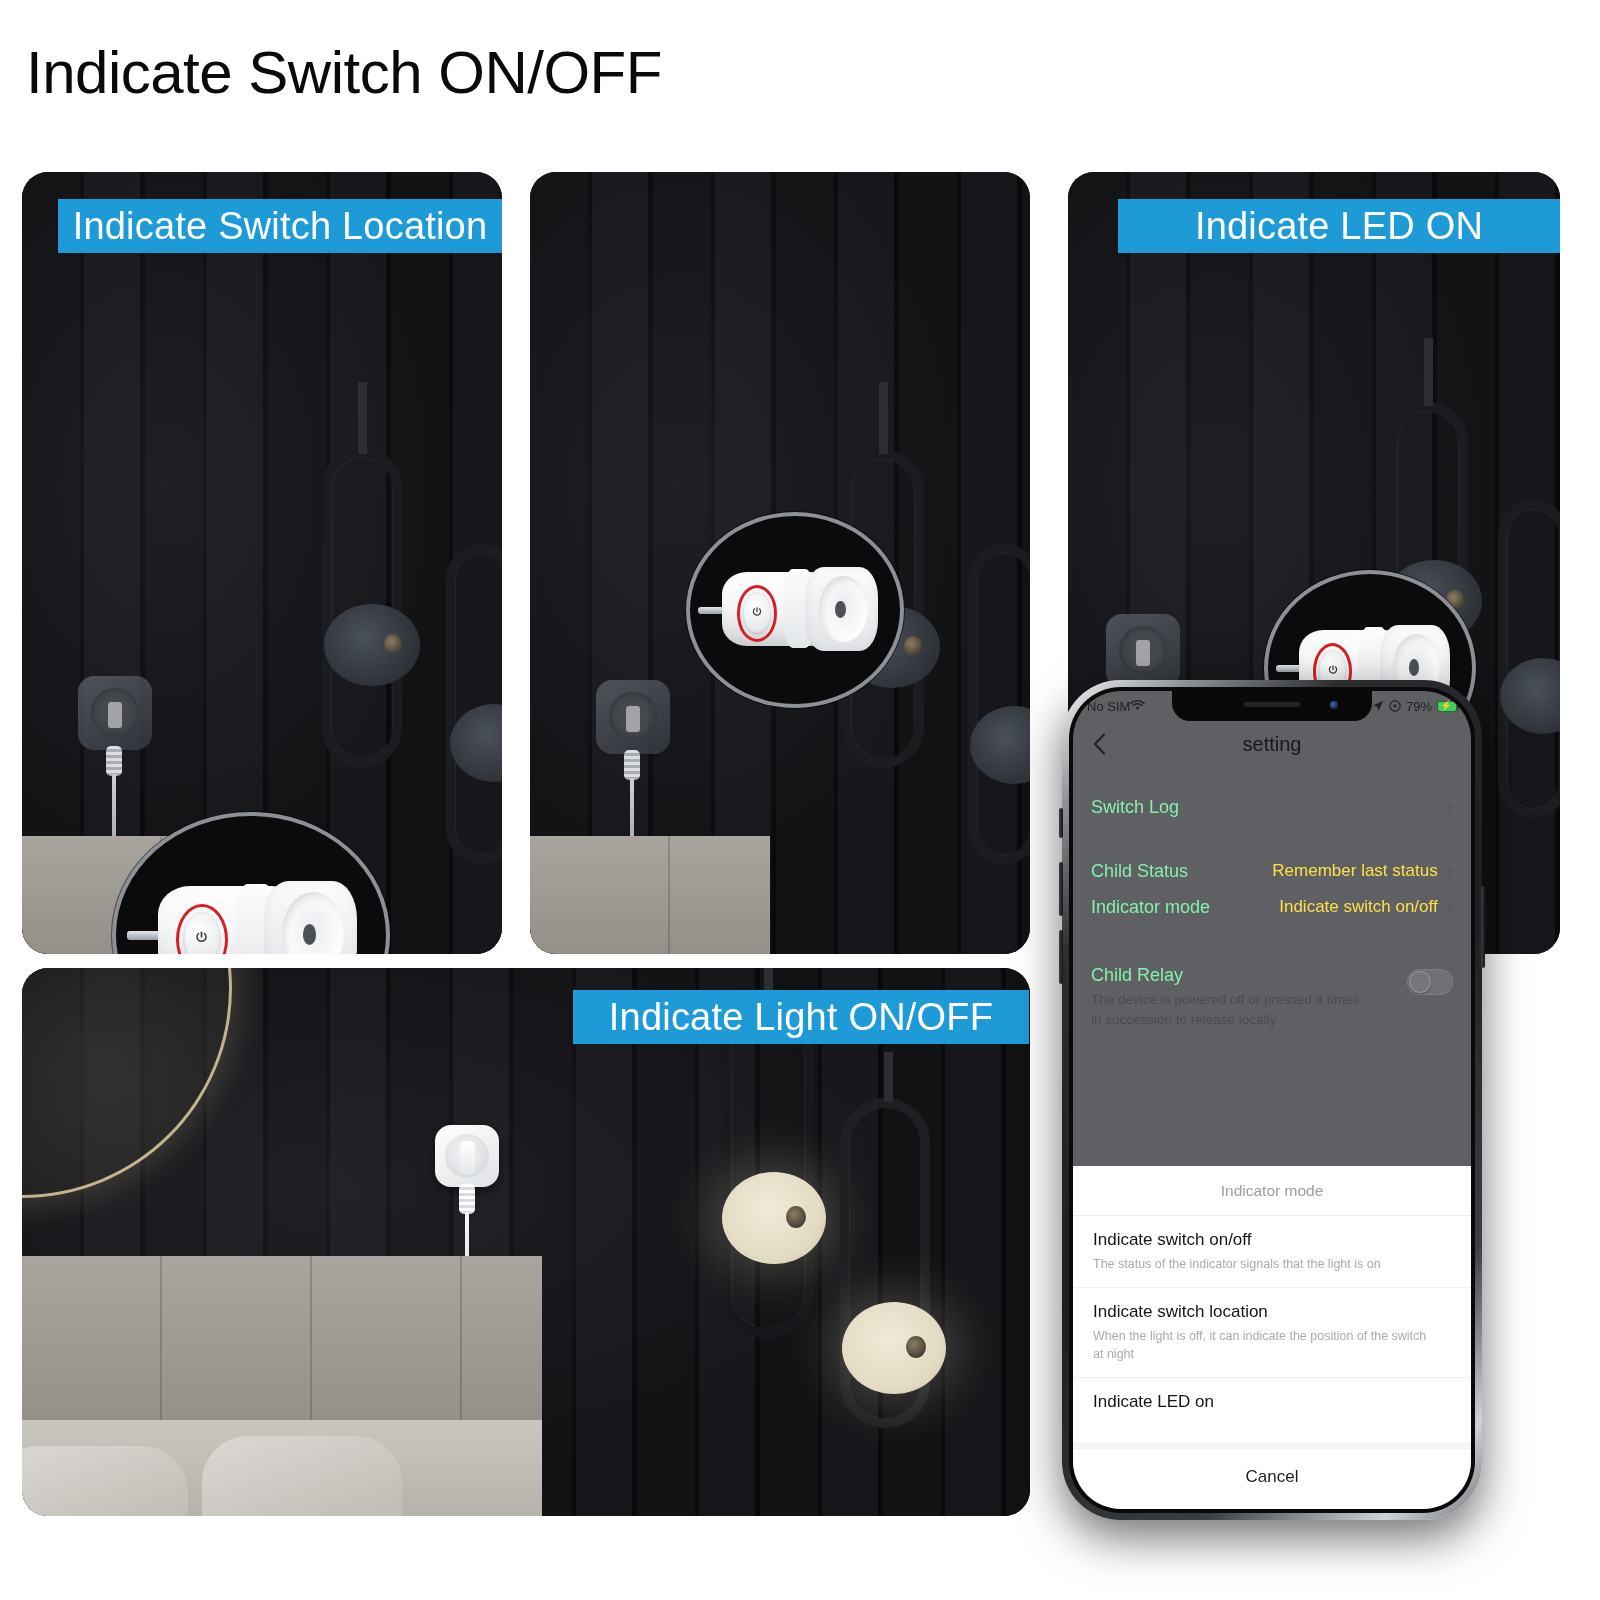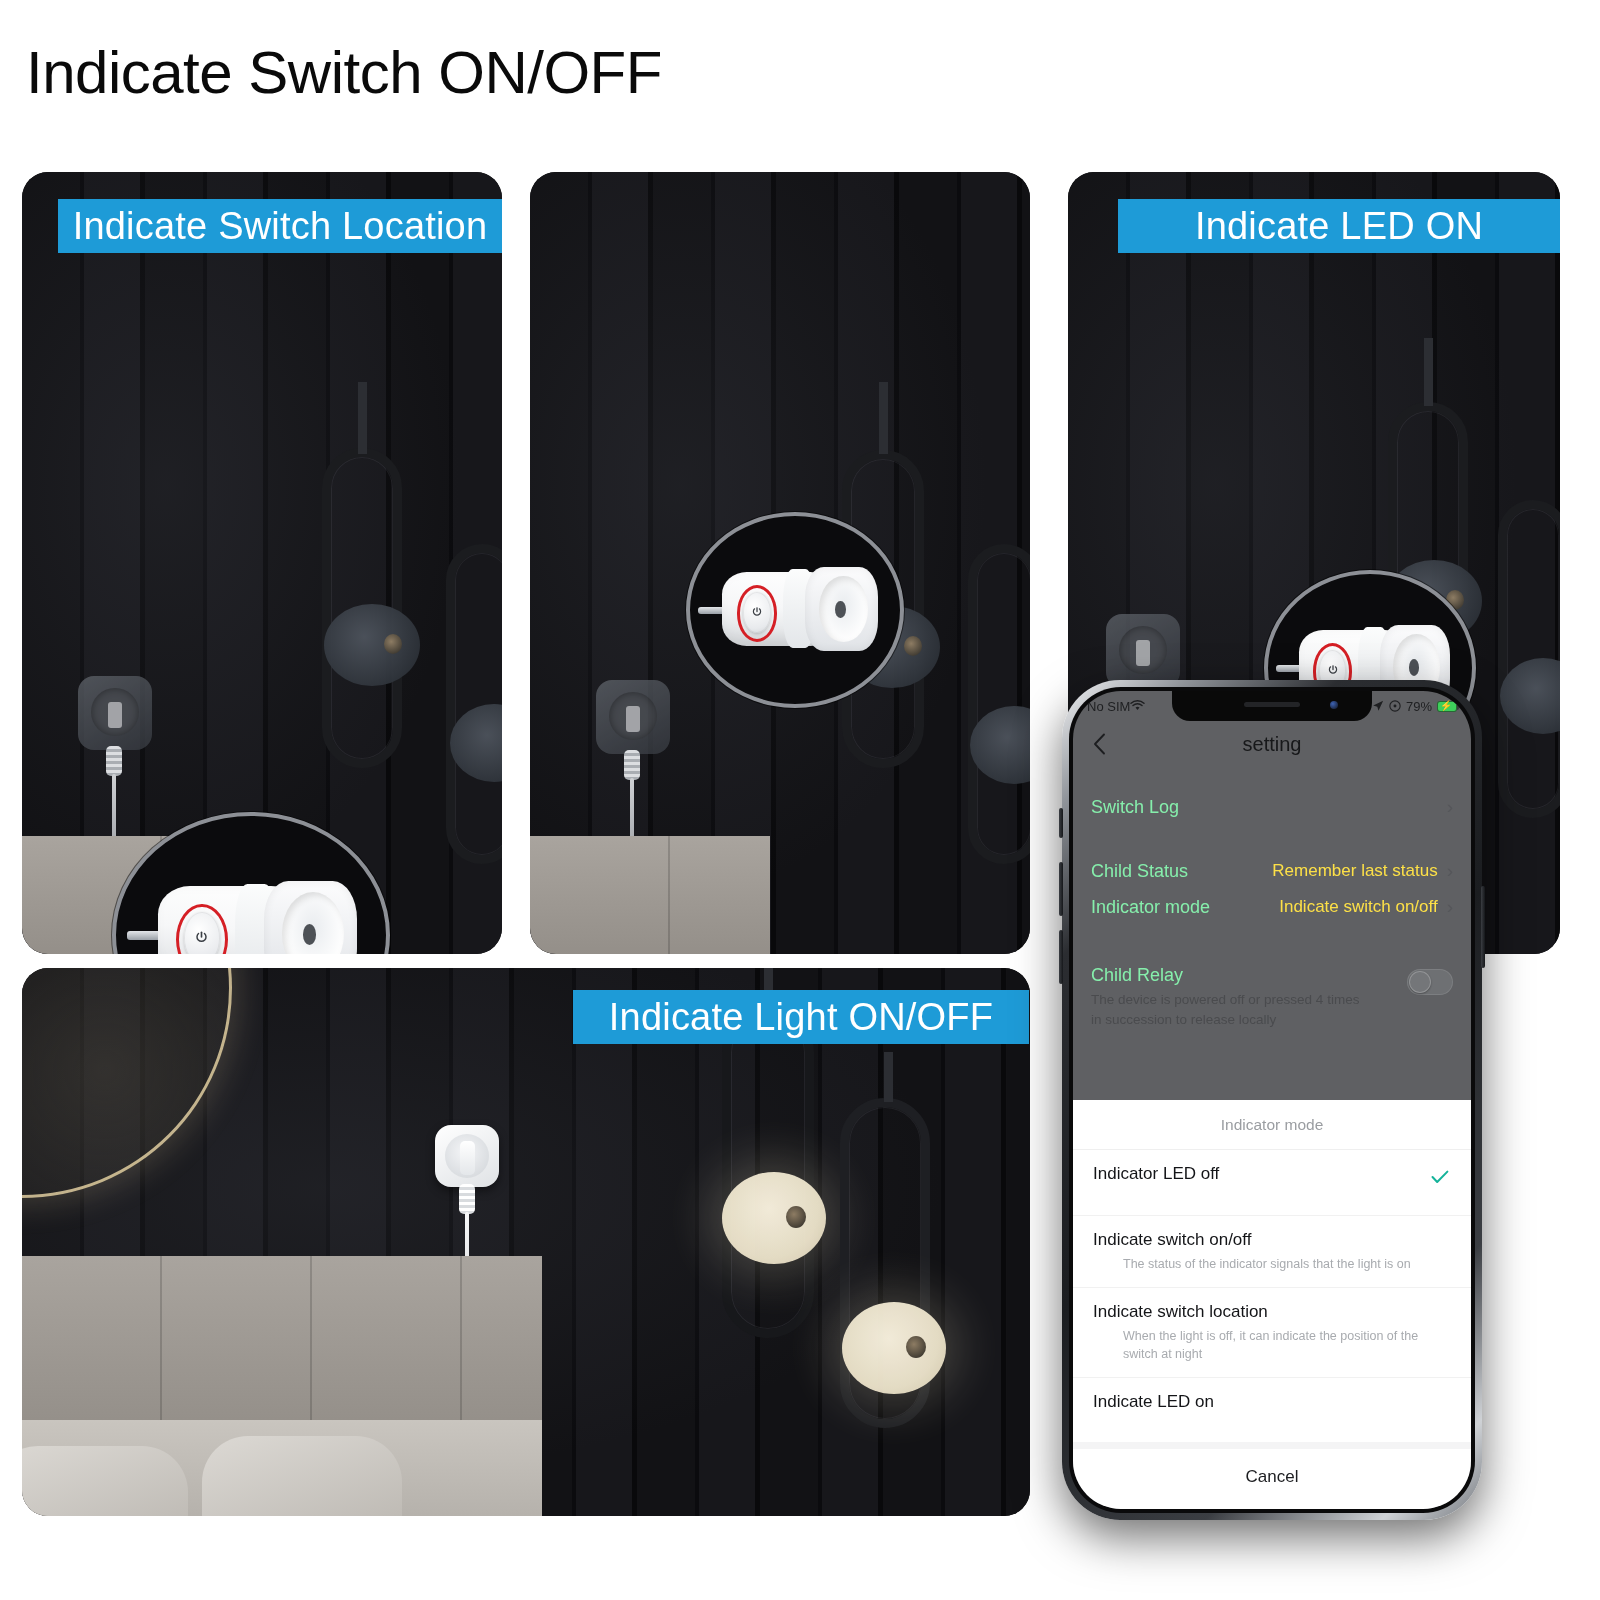--- a/index.html
+++ b/index.html
@@ -351,21 +351,21 @@
     padding: 16px 0 15px;
     border-bottom: 1px solid #efefef;
   }
   .sheet-opt {
     padding: 14px 20px 14px;
     border-bottom: 1px solid #f1f1f1;
     position: relative;
     min-height: 52px;
   }
   .sheet-opt-label { font-size: 17px; color: #141518; }
-  .sheet-opt-desc { font-size: 12.5px; color: #a8abaf; margin-top: 5px; line-height: 1.45; padding-right: 24px; margin-left: 30px; }
+  .sheet-opt-desc { font-size: 12.5px; color: #a8abaf; margin-top: 5px; line-height: 1.45; padding-right: 24px; }
   .sheet-check {
     position: absolute; right: 22px; top: 18px;
     color: #14b39a; font-size: 19px; line-height: 1;
   }
   .sheet-gap { height: 7px; background: #f4f4f5; }
   .sheet-cancel {
     text-align: center;
     font-size: 17px; color: #1c1d20;
     padding: 18px 0 22px;
   }
@@ -624,28 +624,20 @@
               <div class="srow-desc">The device is powered off or pressed 4 times in succession to release locally</div>
             </div>
             <div class="toggle"></div>
           </div>
 
         </div>
 
         <div class="sheet">
           <div class="sheet-title">Indicator mode</div>
 
-          <div class="sheet-opt" style="min-height:66px;">
-            <div class="sheet-opt-label">Indicator LED off</div>
-            <span class="sheet-check">
-              <svg width="18" height="14" viewBox="0 0 18 14">
-                <path d="M1.5 7 L6.2 12 L16.4 1.6" stroke="#14b39a" stroke-width="2" fill="none" stroke-linecap="round" stroke-linejoin="round"></path>
-              </svg>
-            </span>
-          </div>
 
           <div class="sheet-opt">
             <div class="sheet-opt-label">Indicate switch on/off</div>
             <div class="sheet-opt-desc">The status of the indicator signals that the light is on</div>
           </div>
 
           <div class="sheet-opt">
             <div class="sheet-opt-label">Indicate switch location</div>
             <div class="sheet-opt-desc">When the light is off, it can indicate the position of the switch at night</div>
           </div>

